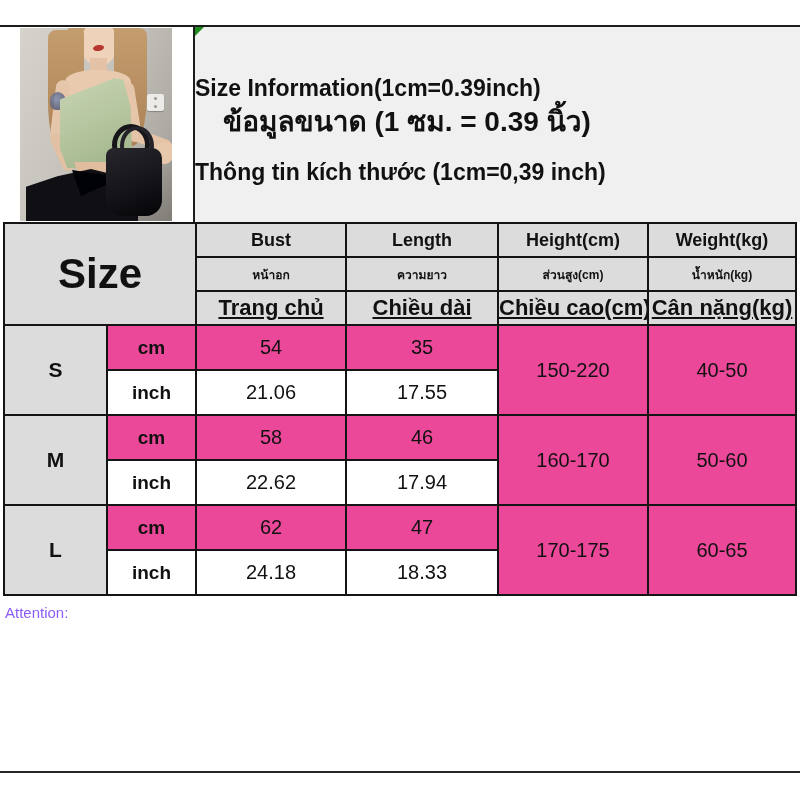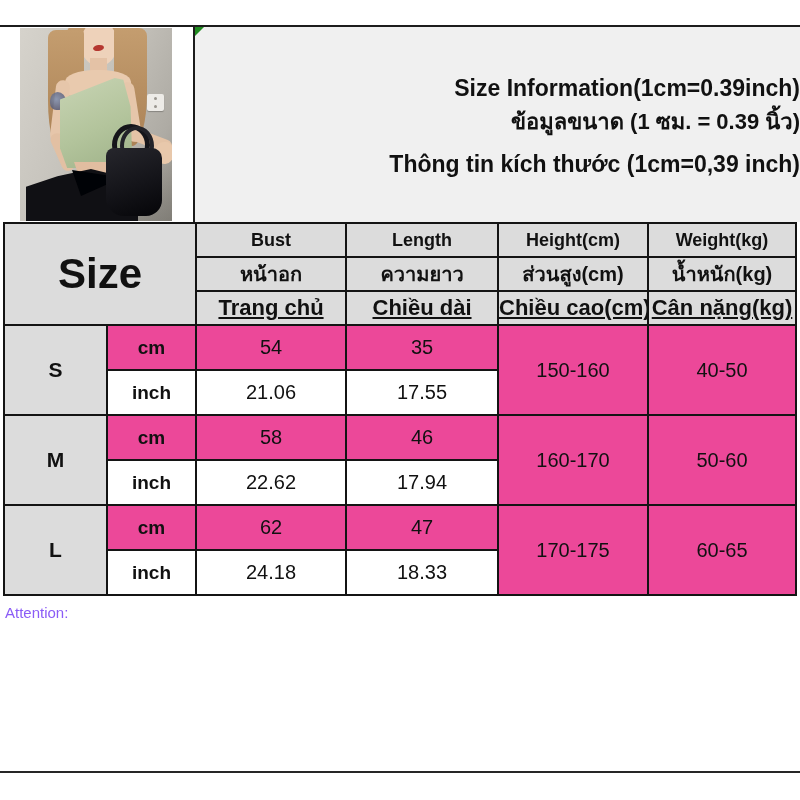--- a/index.html
+++ b/index.html
@@ -7,26 +7,26 @@
   body { font-family: "Liberation Sans", "DejaVu Sans", sans-serif; color:#111; }
   .canvas { position:relative; width:800px; height:800px; background:#fff; overflow:hidden; }
 
   
   .rule-top    { position:absolute; left:0; top:25px;  width:800px; height:2px; background:#1c1c1c; }
   .rule-bottom { position:absolute; left:0; top:771px; width:800px; height:2px; background:#262626; }
   .divider-v   { position:absolute; left:193px; top:25px; width:2px; height:197px; background:#1c1c1c; }
 
   
   .title-cell { position:absolute; left:195px; top:27px; width:605px; height:195px;
-                background:#f0f0f0; text-align:right; padding-top:47px; }
+                background:#f0f0f0; text-align:left; padding-top:47px; }
   .corner-marker { position:absolute; left:0; top:0; width:0; height:0;
                    border-top:9px solid #1f8a1f; border-right:9px solid transparent; }
   .title-en { font-size:23px; font-weight:bold; line-height:28px; }
-  .title-th { font-size:22px; font-weight:bold; line-height:28px; margin-top:6px; }
-  .title-vi { font-size:23px; font-weight:bold; line-height:28px; margin-top:14px; }
+  .title-th { font-size:28px; font-weight:bold; line-height:28px; margin-top:6px;padding-left:28px; }
+  .title-vi { font-size:23px; font-weight:bold; line-height:28px; margin-top:22px; }
 
   
   .photo-cell { position:absolute; left:0; top:27px; width:193px; height:195px; background:#fff; }
   .photo { position:absolute; left:20px; top:1px; width:152px; height:193px; overflow:hidden;
            background:linear-gradient(115deg,#d6d3cc 0%,#c6c3bc 45%,#aeaba4 80%,#94918a 100%); }
   .photo * { position:absolute; }
   .wall-shade { right:0; top:120px; width:40px; height:73px; background:linear-gradient(180deg,rgba(90,88,82,0),rgba(90,88,82,.35)); }
   .switch { left:127px; top:66px; width:17px; height:17px; background:#edebe7; border-radius:2px; box-shadow:0 1px 1px rgba(0,0,0,.25); }
   .switch i { position:absolute; left:7px; width:3px; height:3px; background:#9a968f; border-radius:50%; }
   .switch i.t { top:3px; } .switch i.b { top:11px; }
@@ -58,21 +58,21 @@
   .bag { left:86px; top:120px; width:56px; height:68px; border-radius:8px 10px 16px 18px;
          background:linear-gradient(160deg,#26262c 0%,#141419 55%,#050508 100%); }
 
   
   table.size-table { position:absolute; left:3px; top:222px; width:792px;
                      border-collapse:collapse; table-layout:fixed; }
   .size-table td { border:2px solid #141414; text-align:center; vertical-align:middle;
                    overflow:hidden; white-space:nowrap; }
   .hdr   { background:#dcdcdc; font-weight:bold; }
   .hdr-en { font-size:18px; }
-  .hdr-th { font-size:20px; }
+  .hdr-th { font-size:12px; }
   .hdr-vi { font-size:22px;text-decoration:underline; }
   .corner { background:#dcdcdc; font-weight:bold; font-size:42px;margin-left:18px; }
   .letter { background:#dcdcdc; font-weight:bold; font-size:21px; }
   .unit   { font-weight:bold; font-size:19px; }
   .bg-lt  { background:#ec4899; }
   .bg-wh  { background:#ffffff; }
   .val    { font-size:20px; }
   tr.hrow { height:34px; }
   tr.drow { height:45px; }
 
@@ -154,21 +154,21 @@
         <td class="hdr hdr-vi">Chiều dài</td>
         <td class="hdr hdr-vi">Chiều cao(cm)</td>
         <td class="hdr hdr-vi">Cân nặng(kg)</td>
       </tr>
 
       <tr class="drow">
         <td class="letter" rowspan="2">S</td>
         <td class="unit bg-lt">cm</td>
         <td class="val bg-lt">54</td>
         <td class="val bg-lt">35</td>
-        <td class="val bg-lt" rowspan="2">150-160</td>
+        <td class="val bg-lt" rowspan="2">150-220</td>
         <td class="val bg-lt" rowspan="2">40-50</td>
       </tr>
       <tr class="drow">
         <td class="unit bg-wh">inch</td>
         <td class="val bg-wh">21.06</td>
         <td class="val bg-wh">17.55</td>
       </tr>
 
       <tr class="drow">
         <td class="letter" rowspan="2">M</td>

